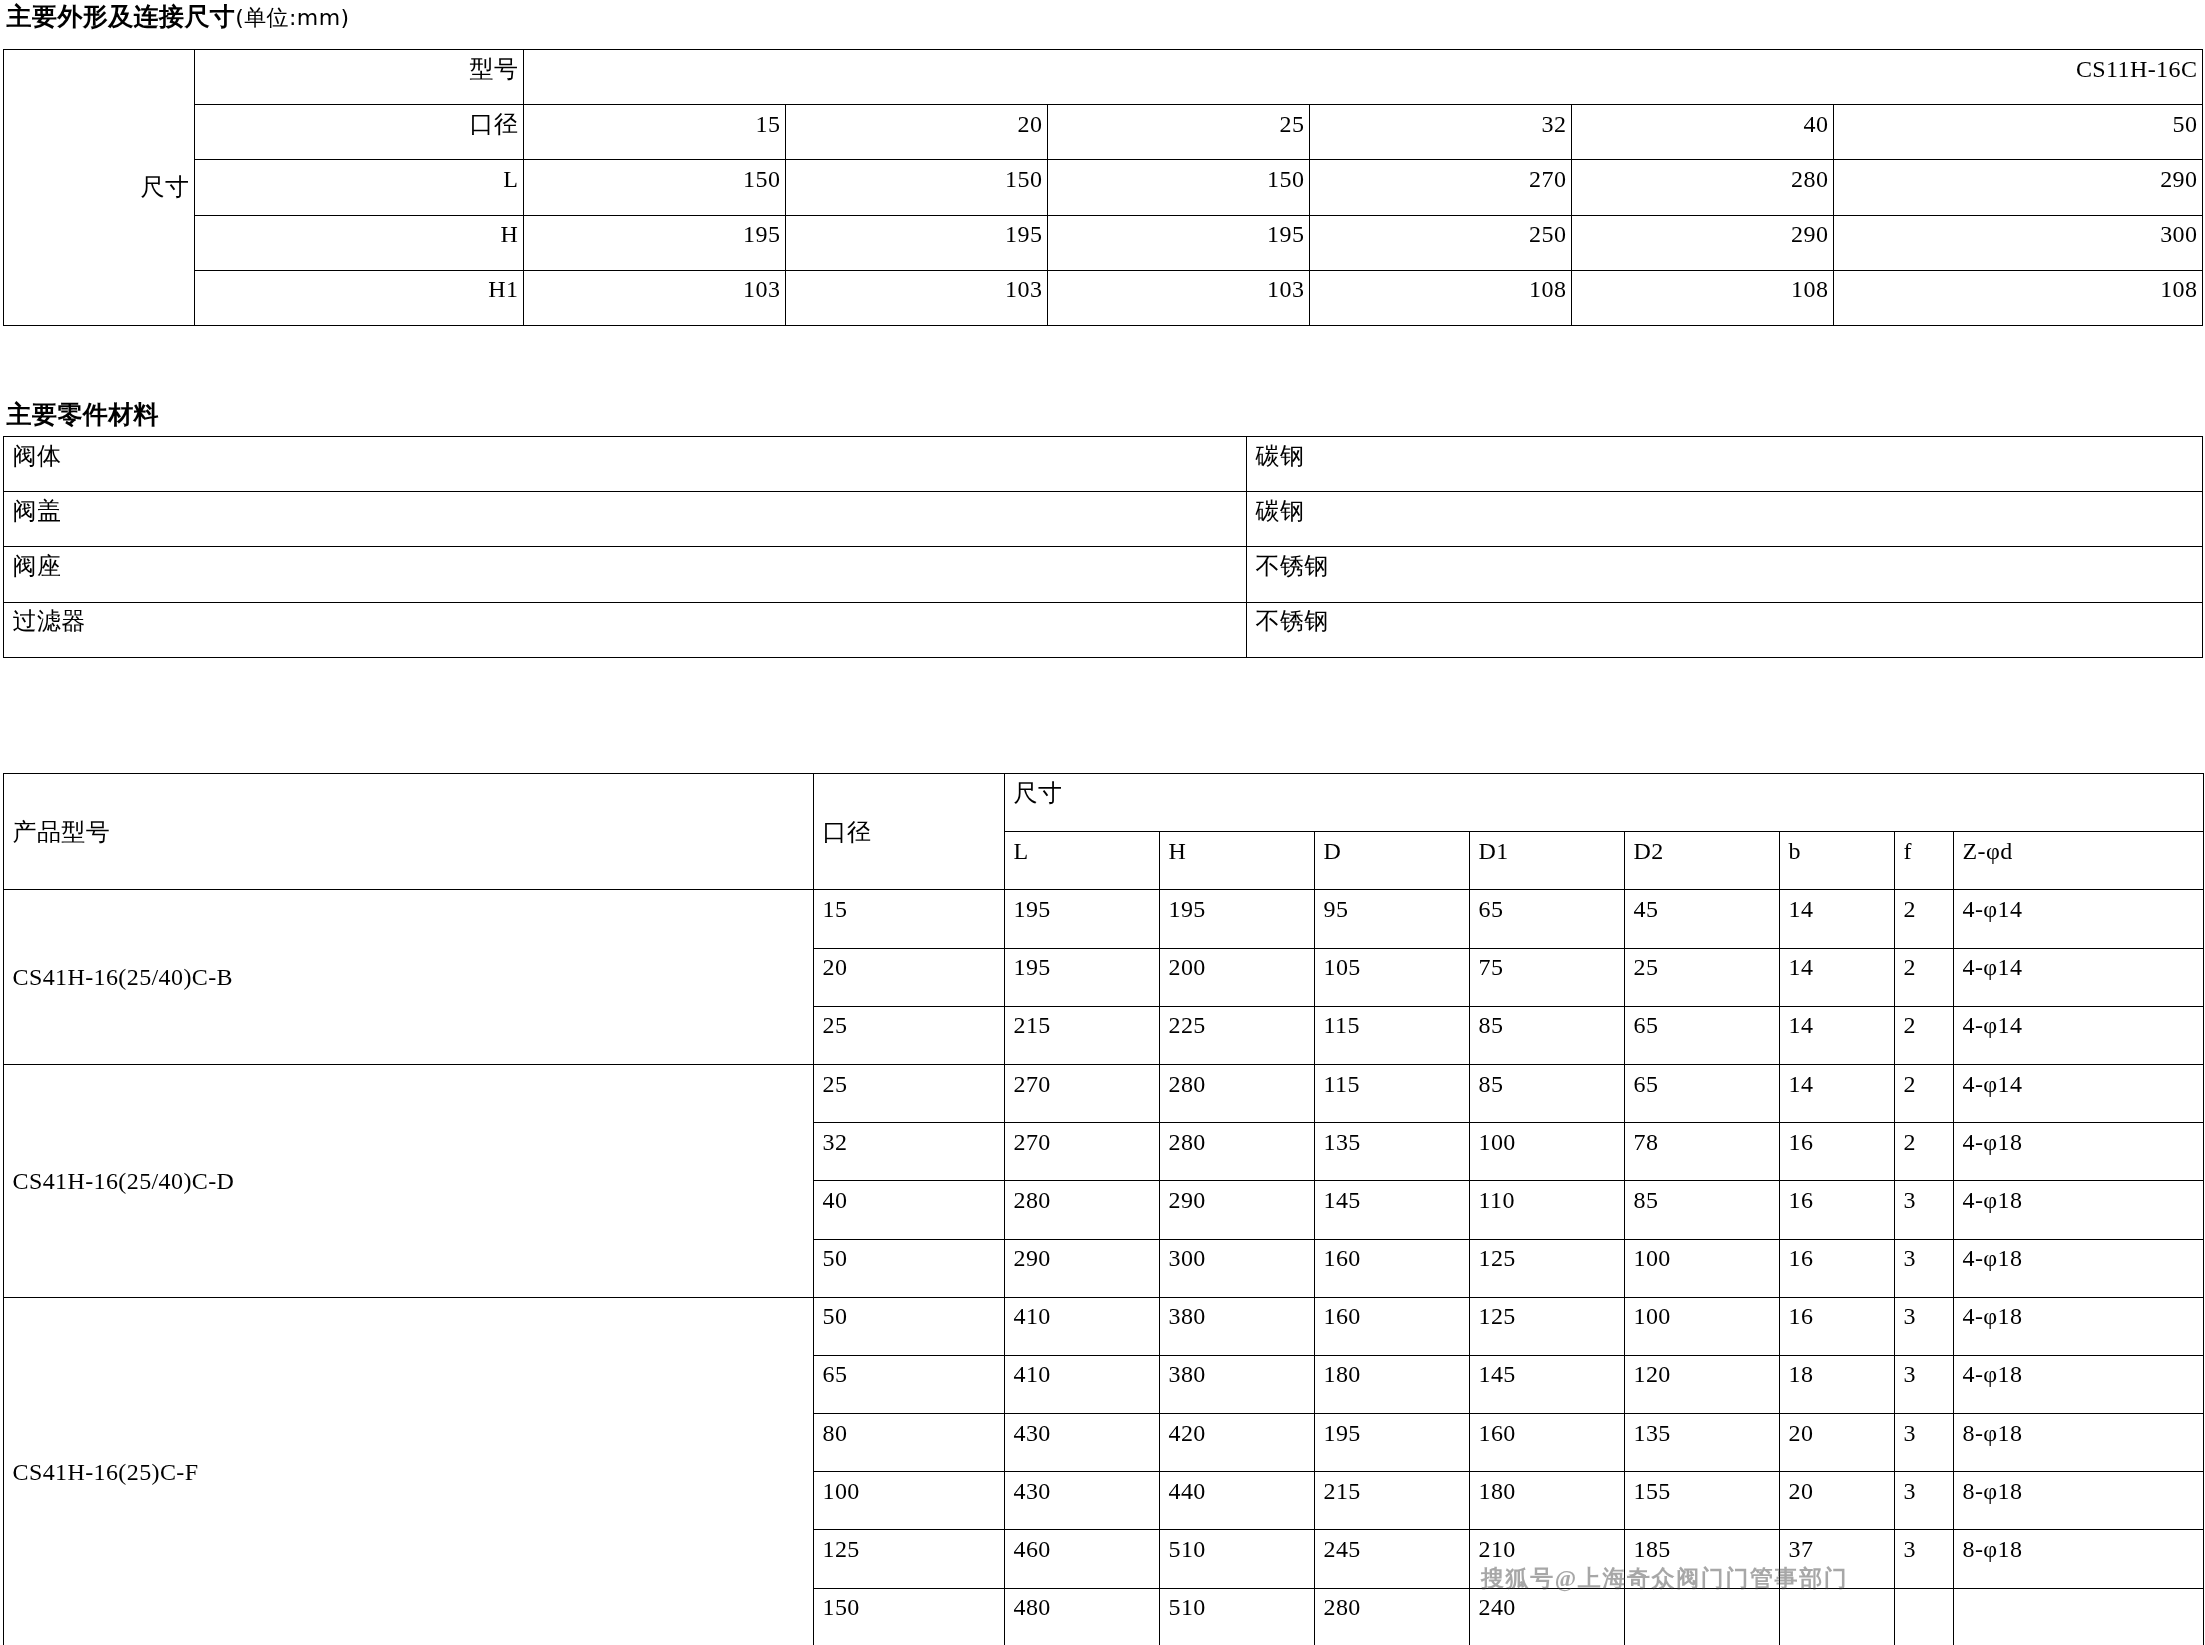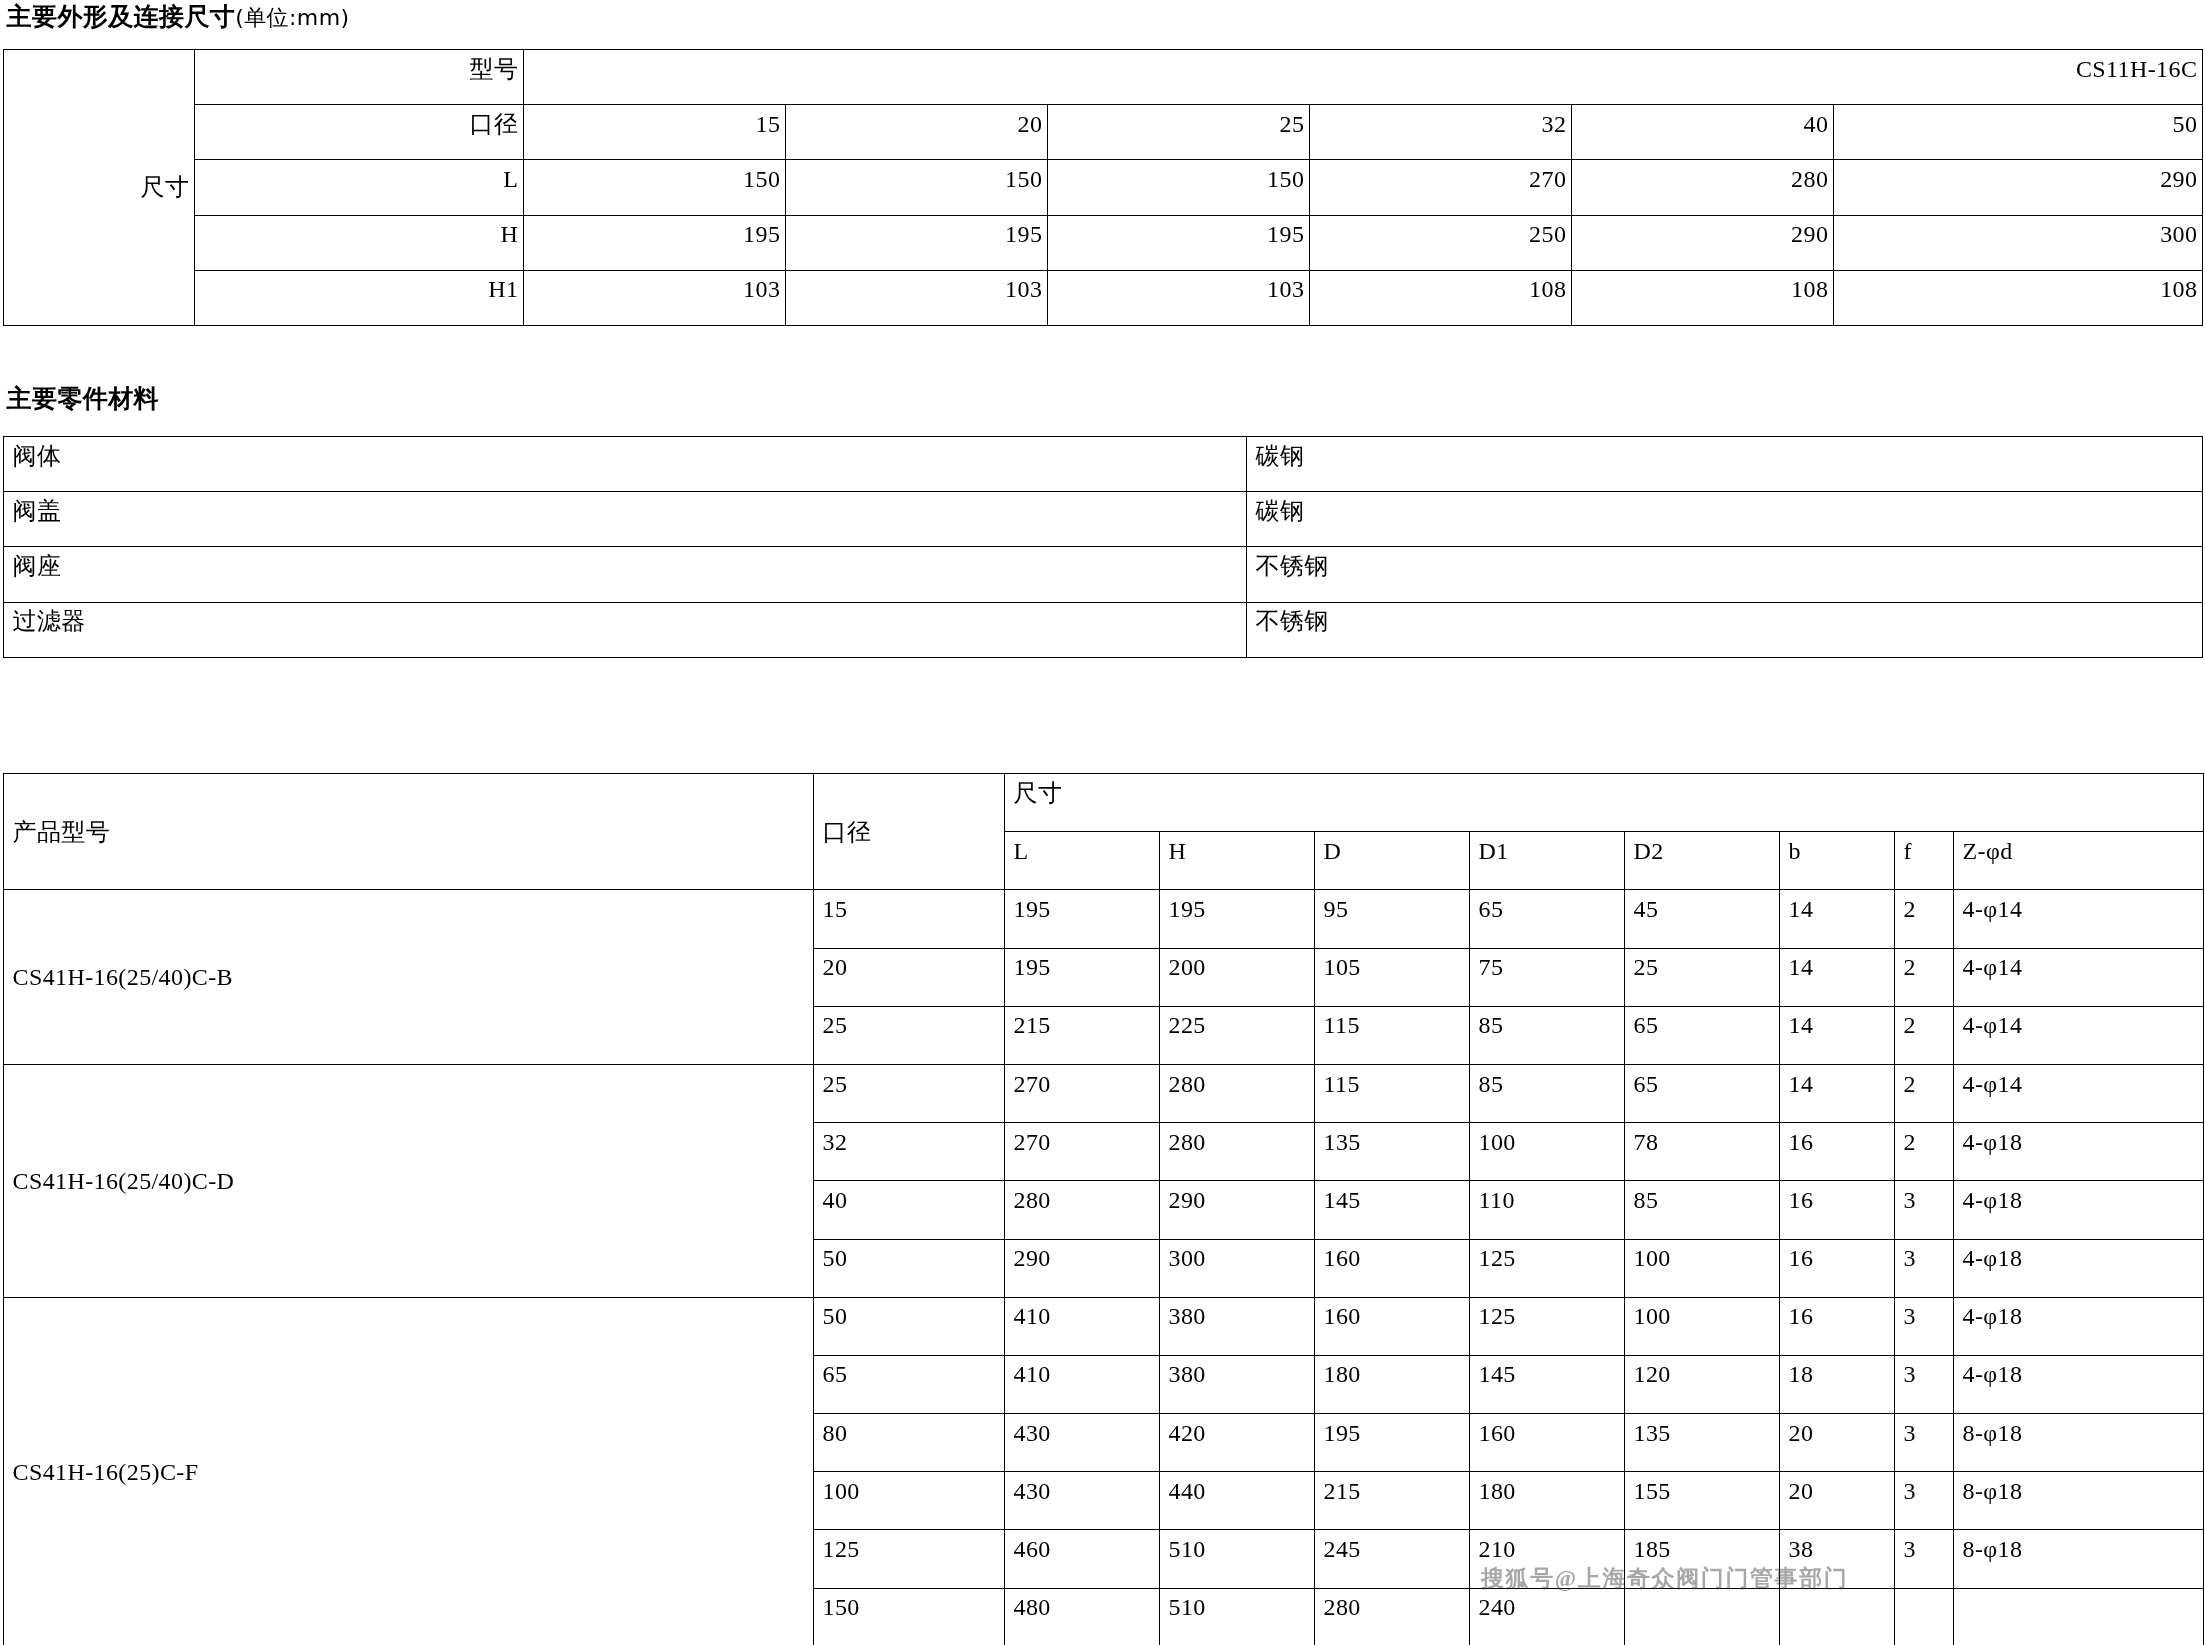--- a/index.html
+++ b/index.html
@@ -33,21 +33,21 @@
     white-space: nowrap;
   }
   .title-1 {
     position: absolute;
     left: 3.3px;
     top: 0px;
   }
   .title-2 {
     position: absolute;
     left: 3.3px;
-    top: 382px;
+    top: 398px;
   }
   .unit-note {
     font-weight: normal;
     font-size: 22px;
   }
 
   table {
     border-collapse: collapse;
     table-layout: fixed;
   }
@@ -369,21 +369,21 @@
         <td>3</td>
         <td>8-φ18</td>
       </tr>
       <tr>
         <td>125</td>
         <td>460</td>
         <td>510</td>
         <td>245</td>
         <td>210</td>
         <td>185</td>
-        <td>38</td>
+        <td>37</td>
         <td>3</td>
         <td>8-φ18</td>
       </tr>
       <tr>
         <td>150</td>
         <td>480</td>
         <td>510</td>
         <td>280</td>
         <td>240</td>
         <td></td>

